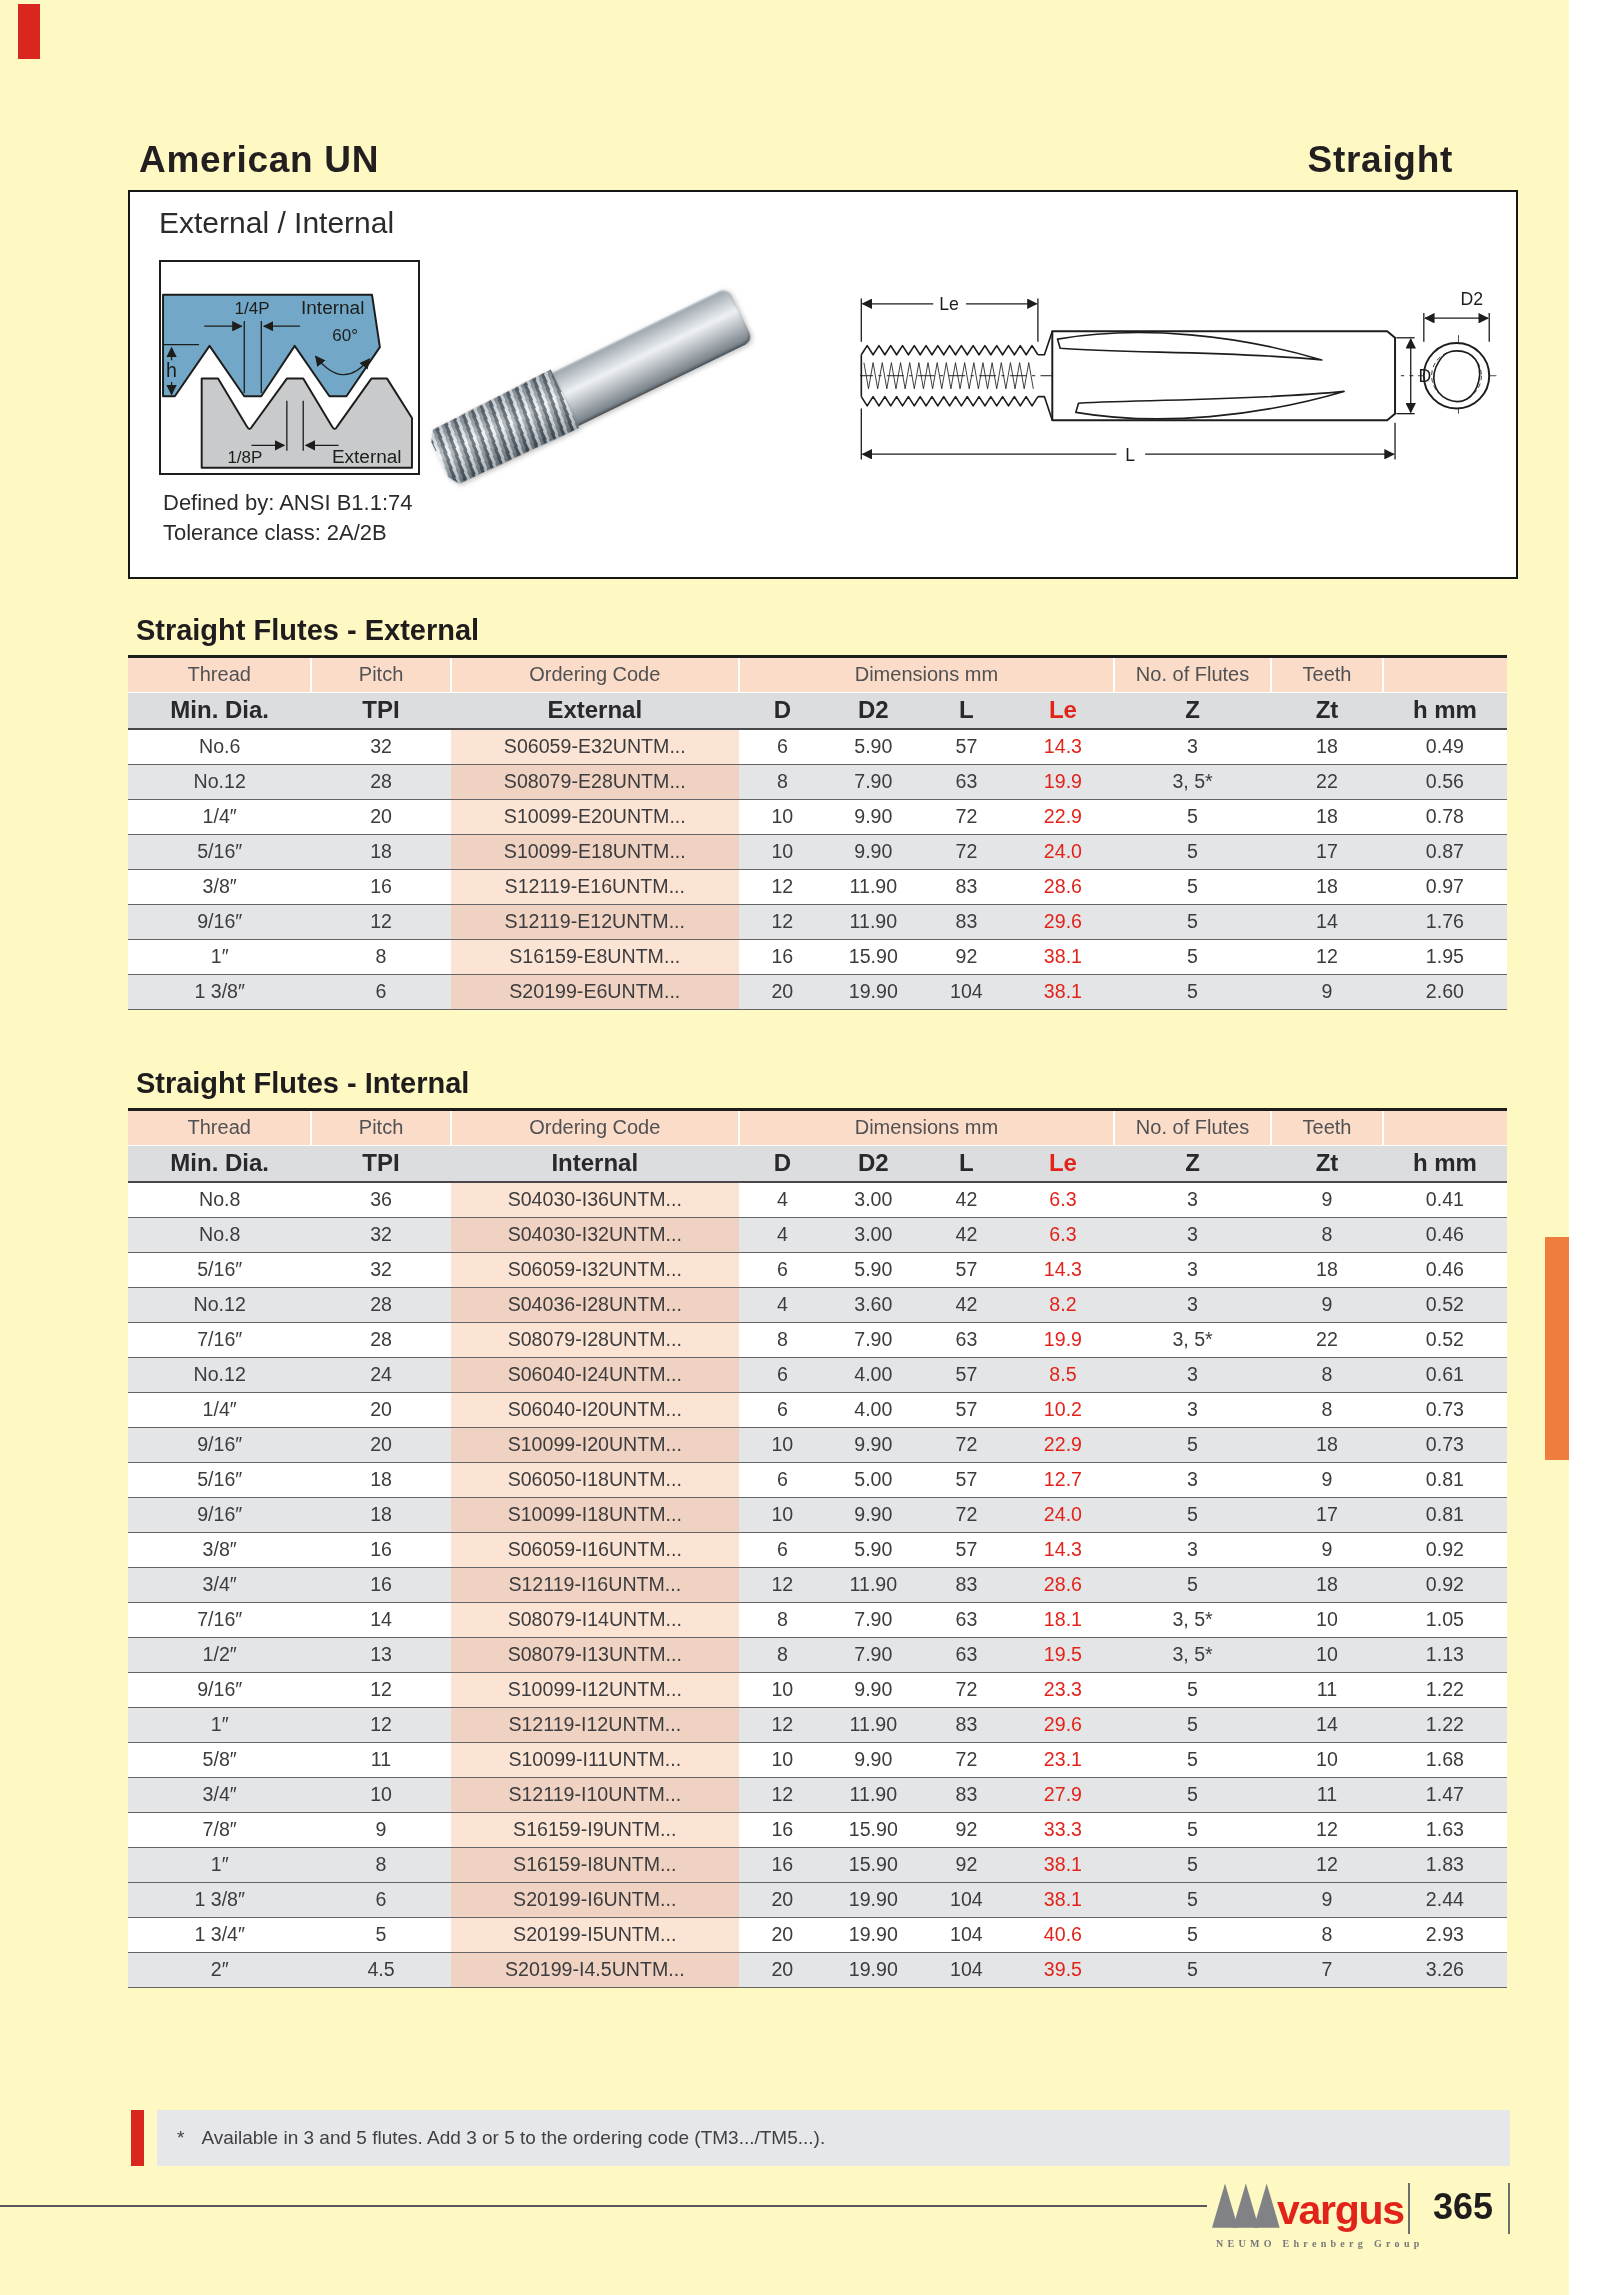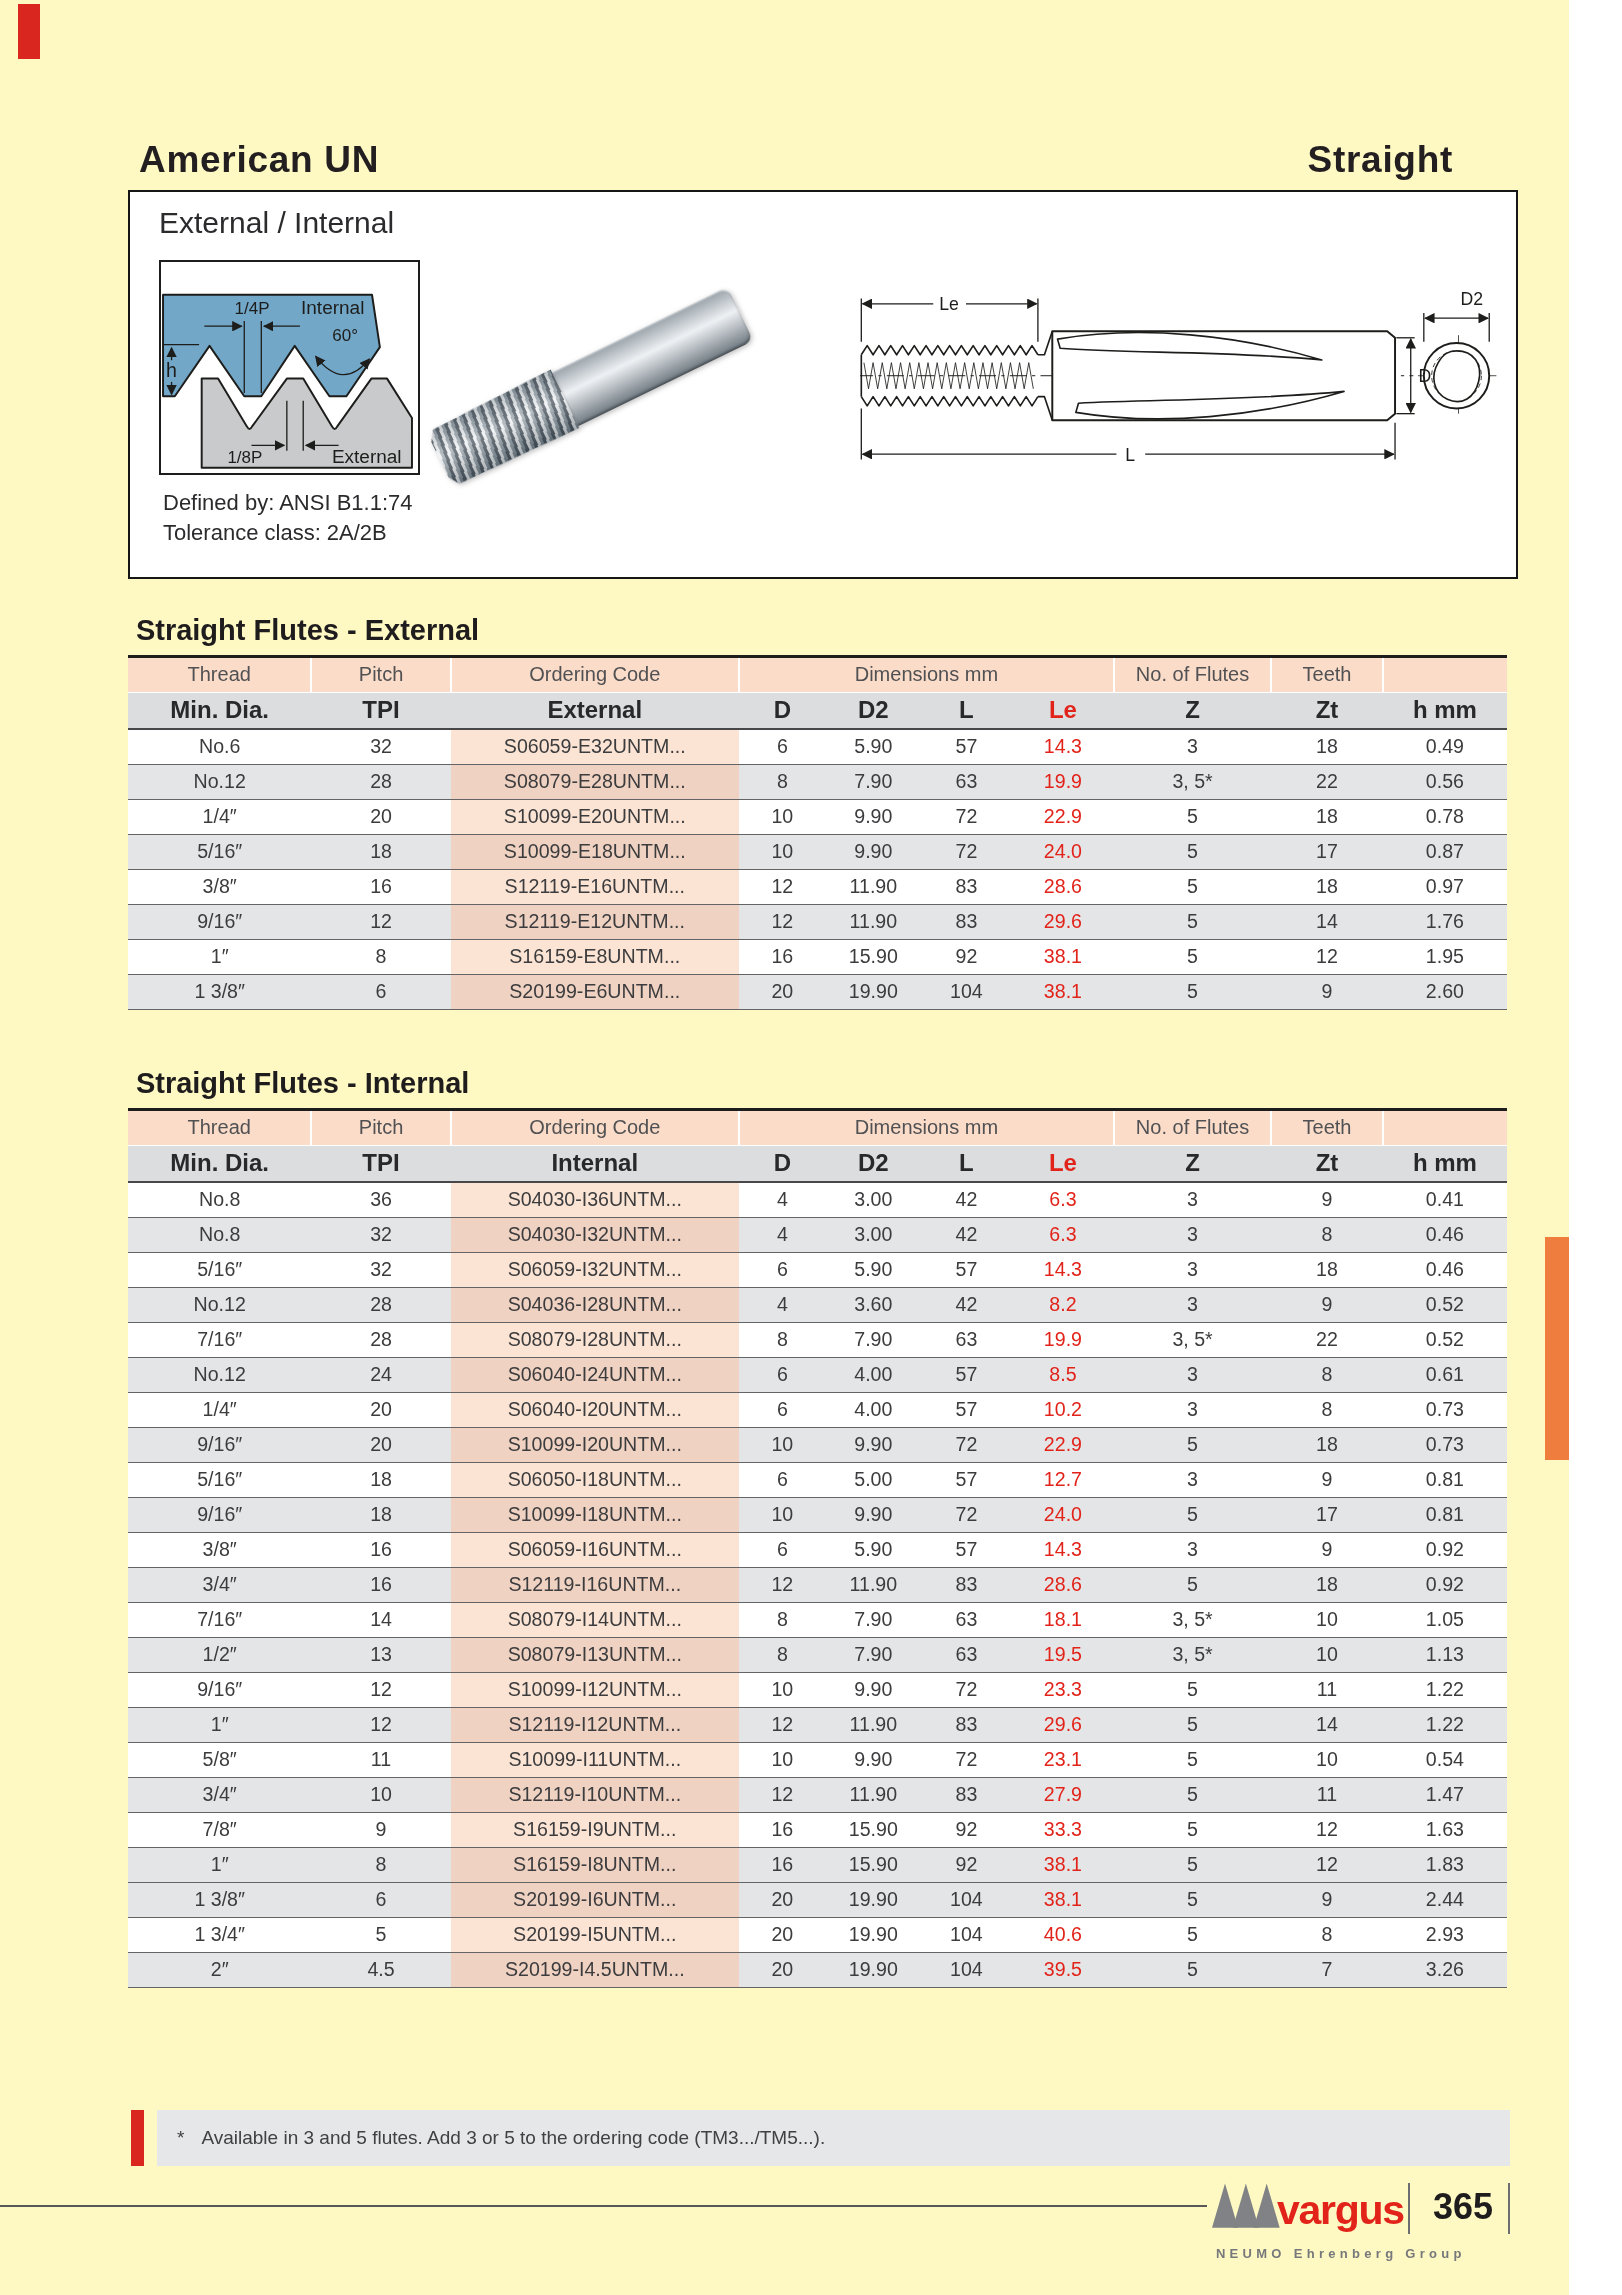--- a/index.html
+++ b/index.html
@@ -53,21 +53,21 @@
   .footnote .bar{position:absolute;left:3.3px;top:0;width:12.4px;height:56px;background:#D9261F;}
   .footnote .band{position:absolute;left:29.4px;top:0;right:0;height:56px;background:#E6E7E8;
                   display:flex;align-items:center;font-size:19px;color:#414042;}
   .footnote .band .star{padding:0 17px 0 19.6px;}
 
   
   .footer-line{position:absolute;left:0;top:2205px;width:1207px;height:2px;background:#58585B;}
   .brand{position:absolute;left:1212px;top:2178px;width:203px;}
   .brand-row{display:flex;align-items:flex-end;}
   .brand-name{font-size:41px;font-weight:700;color:#E2231A;letter-spacing:-1.3px;line-height:.85;margin-left:-3.9px;}
-  .brand-sub{font-size:13px;font-weight:700;letter-spacing:4.3px;color:#77787B;margin-top:18px;padding-left:3.9px;white-space:nowrap;}
+  .brand-sub{font-size:10px;font-weight:700;letter-spacing:4.3px;color:#77787B;margin-top:10px;padding-left:3.9px;white-space:nowrap;font-family:Liberation Serif, serif;}
   .vbar{position:absolute;top:2183px;width:2px;height:51px;background:#6d6e71;}
   .page-num{position:absolute;left:1427px;top:2186px;width:72px;text-align:center;font-size:36px;font-weight:700;color:#1f1c1d;}
 
   
   .side-tab{position:absolute;left:1545px;top:1237px;width:69px;height:223px;background:#EE7D3E;
             display:flex;align-items:center;justify-content:center;}
   .side-tab span{transform:rotate(-90deg);white-space:nowrap;color:#fff;font-size:26px;letter-spacing:0.3px;}
 
   svg text{font-family:"Liberation Sans", sans-serif;fill:#1d1d1b;}
 </style>
@@ -550,21 +550,21 @@
           <tr class="even">
             <td>5/8″</td>
             <td>11</td>
             <td class="code">S10099-I11UNTM...</td>
             <td>10</td>
             <td>9.90</td>
             <td>72</td>
             <td class="le">23.1</td>
             <td>5</td>
             <td>10</td>
-            <td>0.54</td>
+            <td>1.68</td>
           </tr>
           <tr class="odd">
             <td>3/4″</td>
             <td>10</td>
             <td class="code">S12119-I10UNTM...</td>
             <td>12</td>
             <td>11.90</td>
             <td>83</td>
             <td class="le">27.9</td>
             <td>5</td>

